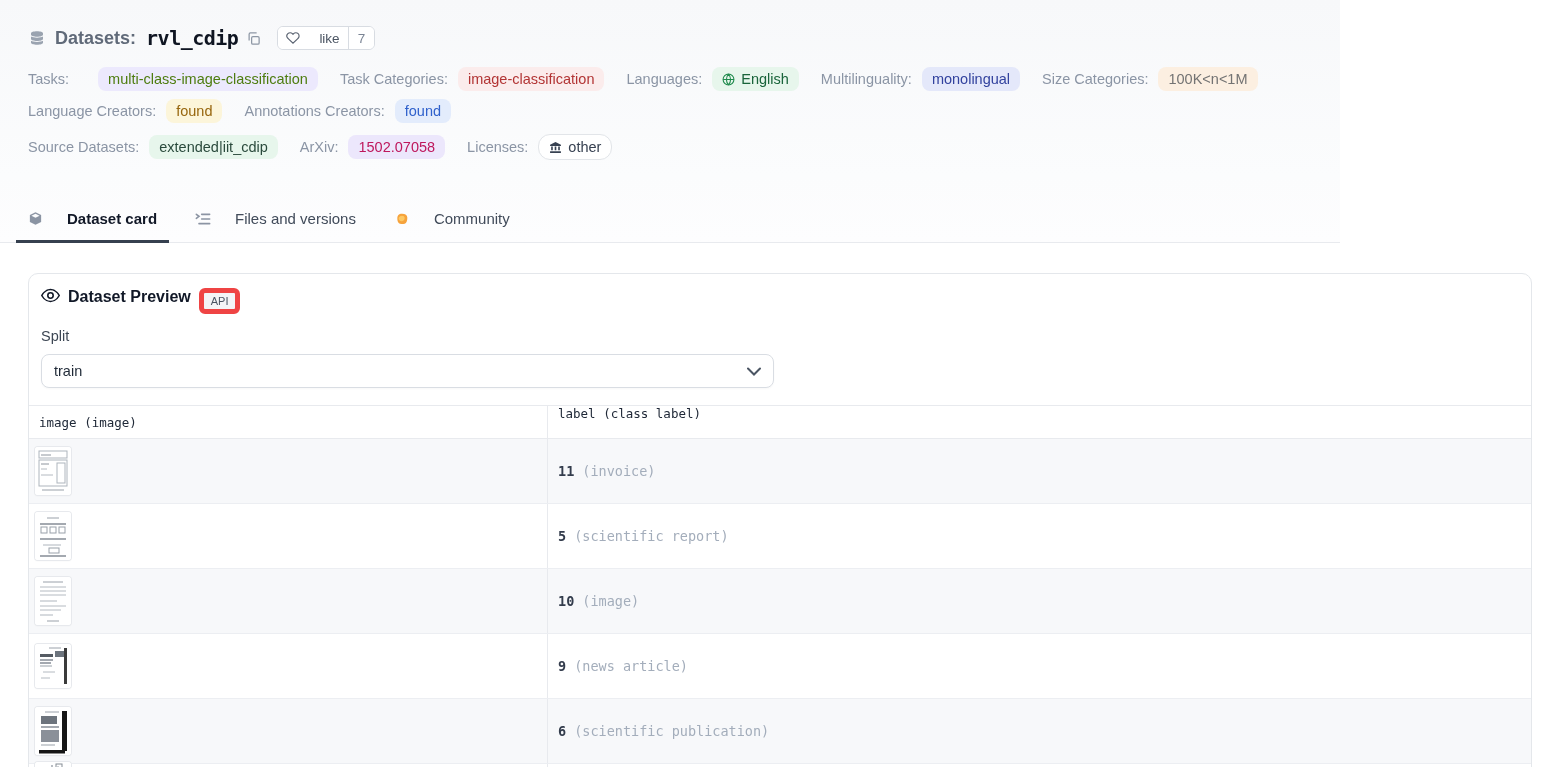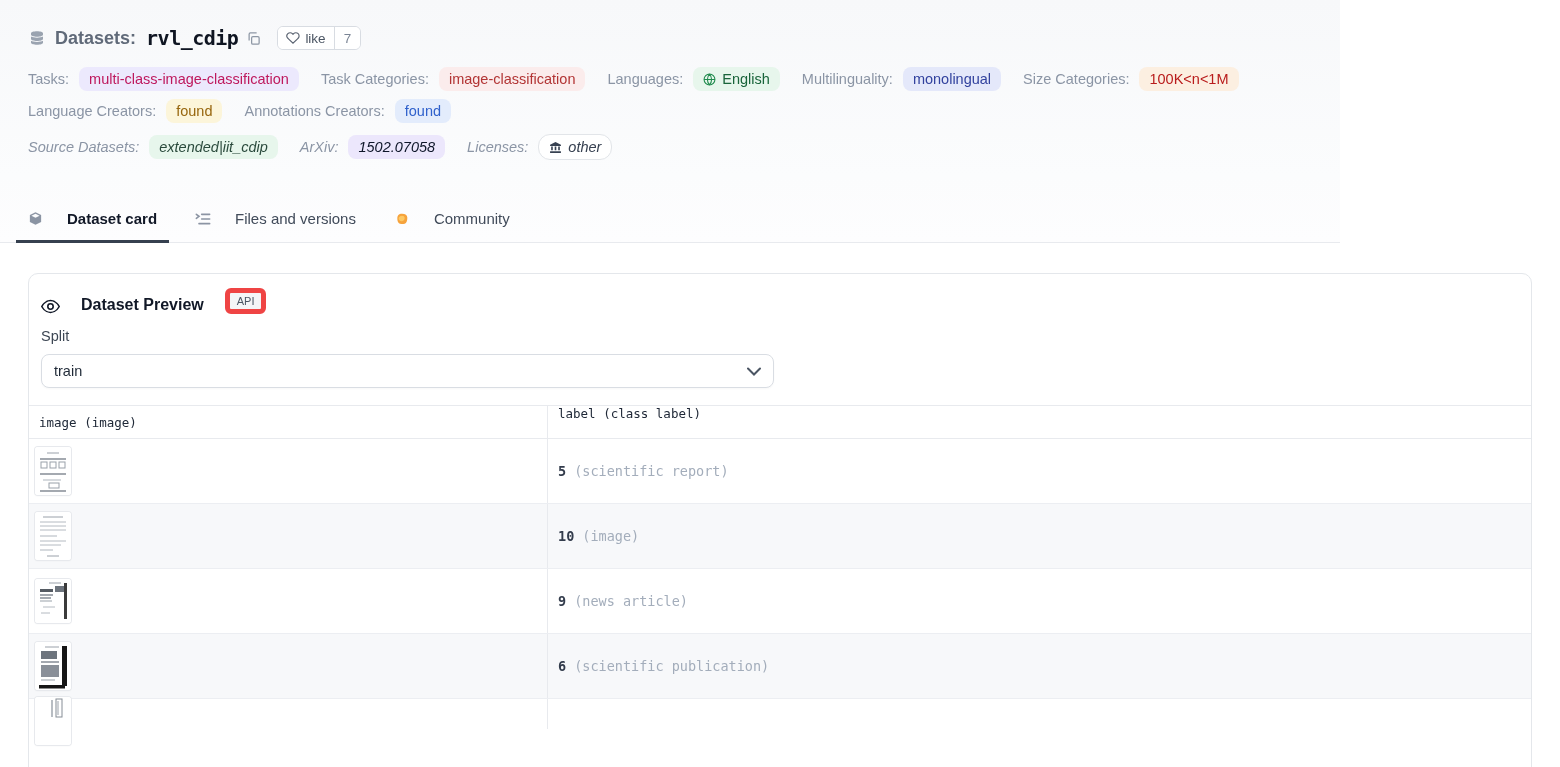--- a/index.html
+++ b/index.html
@@ -9,48 +9,48 @@
   .page { width: 1340px; height: 767px; }
 
   
   .header-area { background: linear-gradient(#f7f8fa, #fbfcfd); padding: 26px 28px 0 28px; }
   .title-row { display: flex; align-items: center; }
   .db-icon { margin-right: 9px; display: inline-flex; }
   .datasets-label { font-size: 18px; font-weight: 700; color: #606a79; margin-right: 10px; }
   .dataset-name { font-family: "DejaVu Sans Mono", monospace; font-size: 20px; font-weight: 700; color: #0f1522; letter-spacing: -0.5px; }
   .copy-btn { margin-left: 8px; display: inline-flex; cursor: pointer; background: none; border: none; }
   .like-widget { display: inline-flex; margin-left: 16px; border: 1px solid #d8dce2; border-radius: 6px; overflow: hidden; background: #fff; height: 24px; }
-  .like-btn, .like-count { display: inline-flex; align-items: center; gap: 5px; background: #fff; border: none; font-size: 13.5px; color: #4b5563; padding: 0 8px; cursor: pointer; font-family: inherit; }
+  .like-btn, .like-count { display: inline-flex; align-items: center; gap: 19px; background: #fff; border: none; font-size: 13.5px; color: #4b5563; padding: 0 8px; cursor: pointer; font-family: inherit; }
   .like-count { border-left: 1px solid #d8dce2; color: #7a8494; padding: 0 9px; }
 
   .tag-row { display: flex; align-items: center; flex-wrap: wrap; margin-top: 17px; column-gap: 22px; row-gap: 8px; }
-  .tag-row.second { margin-top: 11px; padding-bottom: 16px; font-style: italic; }
+  .tag-row.second { margin-top: 11px; padding-bottom: 16px; }
   .tag-group { display: inline-flex; align-items: center; gap: 10px; }
   .tag-label { font-size: 14.5px; color: #8b95a5; }
   .pill { display: inline-flex; align-items: center; gap: 6px; font-size: 14.5px; padding: 3px 10px; border-radius: 8px; text-decoration: none; cursor: pointer; line-height: 18px; white-space: nowrap; }
-  .pill-purple  { background: #ece9fd; color: #be185d; }
+  .pill-purple  { background: #ece9fd; color: #4d7c0f; margin-left: 19px; }
   .pill-red     { background: #fbecec; color: #b23434; }
   .pill-green   { background: #e7f6ec; color: #19643a; }
   .pill-indigo  { background: #e4e8fa; color: #32429e; }
-  .pill-orange  { background: #fcefe1; color: #b91c1c; text-align: center; }
+  .pill-orange  { background: #fcefe1; color: #737373; text-align: center; }
   .pill-yellow  { background: #fcf5da; color: #97660e; }
   .pill-blue    { background: #e3ecfc; color: #3061cc; }
   .pill-teal    { background: #e7f6ec; color: #2a4a3c; }
-  .pill-violet  { background: #ece7fc; color: #0f172a; }
+  .pill-violet  { background: #ece7fc; color: #be185d; }
   .pill-white   { background: #ffffff; color: #374151; border: 1px solid #e2e5e9; border-radius: 12px; }
 
   
   .tab-bar { display: flex; align-items: flex-end; border-bottom: 1px solid #e8eaee; padding: 26px 0 0 16px; background: linear-gradient(#fbfcfd, #fdfdfe); }
   .tab { display: inline-flex; align-items: center; gap: 24px; padding: 8px 12px 13px 12px; margin-right: 14px; font-size: 15px; color: #414b5a; cursor: pointer; border-bottom: 3px solid transparent; margin-bottom: -1px; }
   .tab.active { font-weight: 700; color: #111827; border-bottom-color: #36404f; }
 
   
   .content { background: #ffffff; padding: 30px 28px 0 28px; }
   .card { width: 1504px; height: 512px; border: 1px solid #e4e7eb; border-radius: 10px; background: #fff; overflow: hidden; }
-  .card-head { display: flex; align-items: flex-end; gap: 21px; padding: 14px 12px 0 12px; }
+  .card-head { display: flex; align-items: flex-start; gap: 8px; padding: 14px 12px 0 12px; }
   .card-title { font-size: 16px; font-weight: 700; color: #111827; }
   .api-badge { font-size: 11px; color: #4b5563; background: #f4f5f7; border: 5px solid #ef4444; border-radius: 6px; padding: 2px 7px; cursor: pointer; font-family: inherit; }
   .split-label { font-size: 14.5px; color: #3d4document4; color: #3d4754; padding: 14px 12px 0 12px; }
   .select-wrap { margin: 10px 12px 0 12px; width: 733px; height: 34px; border: 1px solid #d9dde3; border-radius: 8px; background: #fff; display: flex; align-items: center; justify-content: space-between; padding: 0 12px; cursor: pointer; box-shadow: 0 1px 2px rgba(0,0,0,0.03); }
   .select-value { font-size: 14.5px; color: #1f2937; }
 
   
   .table { margin-top: 17px; border-top: 1px solid #e8eaee; font-family: "DejaVu Sans Mono", monospace; }
   .thead { display: flex; height: 33px; align-items: center; border-bottom: 1px solid #e8eaee; background: #fff; }
   .th { font-size: 12.5px; font-weight: 400; color: #202938; }
@@ -220,20 +220,39 @@
       <div class="table">
         <div class="thead">
           <div class="col-img">
               <span class="th">image (image)</span>
             </div>
           <div class="col-label">
               <span class="th">label (class label)</span>
             </div>
         </div>
 
+        <div class="trow odd">
+          <div class="tcell-img">
+            <svg class="thumb" width="36" height="48" viewBox="0 0 36 48">
+              <rect x="0" y="0" width="36" height="48" fill="#fff"></rect>
+              <rect x="4" y="4" width="28" height="7" fill="none" stroke="#aeb5bd" stroke-width="1"></rect>
+              <rect x="4" y="13" width="28" height="26" fill="none" stroke="#aeb5bd" stroke-width="1"></rect>
+              <line x1="6" y1="8" x2="16" y2="8" stroke="#8e959e" stroke-width="1"></line>
+              <line x1="6" y1="17" x2="14" y2="17" stroke="#8e959e" stroke-width="1"></line>
+              <line x1="6" y1="22" x2="12" y2="22" stroke="#b4bac1" stroke-width="1"></line>
+              <rect x="22" y="16" width="8" height="20" fill="none" stroke="#aeb5bd" stroke-width="1"></rect>
+              <line x1="6" y1="28" x2="18" y2="28" stroke="#b4bac1" stroke-width="1"></line>
+              <line x1="7" y1="43" x2="29" y2="43" stroke="#9aa1aa" stroke-width="1"></line>
+            </svg>
+          </div>
+          <div class="tcell-label">
+            <span class="lid">11</span>
+            <span class="lname">(invoice)</span>
+          </div>
+        </div>
 
         <div class="trow even">
           <div class="tcell-img">
             <svg class="thumb" width="36" height="48" viewBox="0 0 36 48">
               <rect x="0" y="0" width="36" height="48" fill="#fff"></rect>
               <line x1="12" y1="6" x2="24" y2="6" stroke="#9aa1aa" stroke-width="1"></line>
               <line x1="5" y1="12" x2="31" y2="12" stroke="#868d96" stroke-width="1.4"></line>
               <rect x="6" y="15" width="6" height="6" fill="none" stroke="#9aa1aa" stroke-width="1"></rect>
               <rect x="15" y="15" width="6" height="6" fill="none" stroke="#9aa1aa" stroke-width="1"></rect>
               <rect x="24" y="15" width="6" height="6" fill="none" stroke="#9aa1aa" stroke-width="1"></rect>

